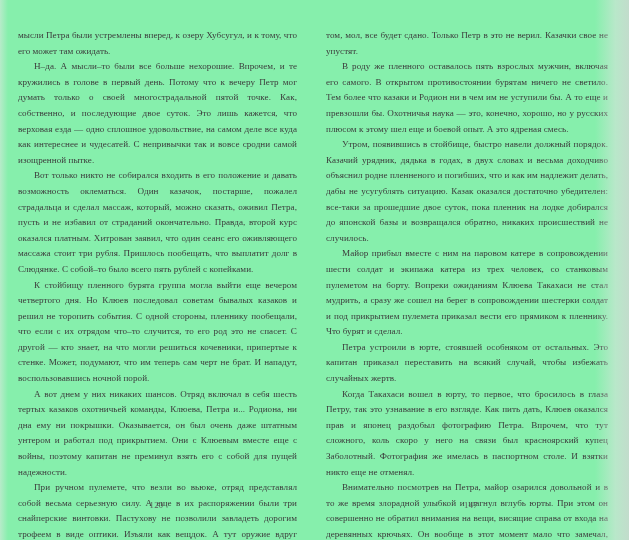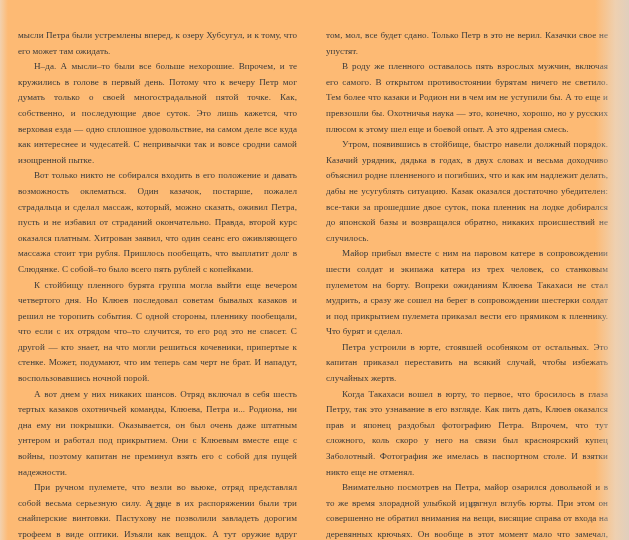--- a/index.html
+++ b/index.html
@@ -11,21 +11,21 @@
     width: 629px;
     height: 540px;
     overflow: hidden;
     font-family: "Liberation Serif", serif;
   }
 
   #book-spread {
     position: relative;
     width: 629px;
     height: 540px;
-    background: #fdba74;
+    background: #86efac;
     display: flex;
     flex-direction: row;
   }
 
   
   #book-spread::after {
     content: "";
     position: absolute;
     top: 0; right: 0;
     width: 34px; height: 540px;

